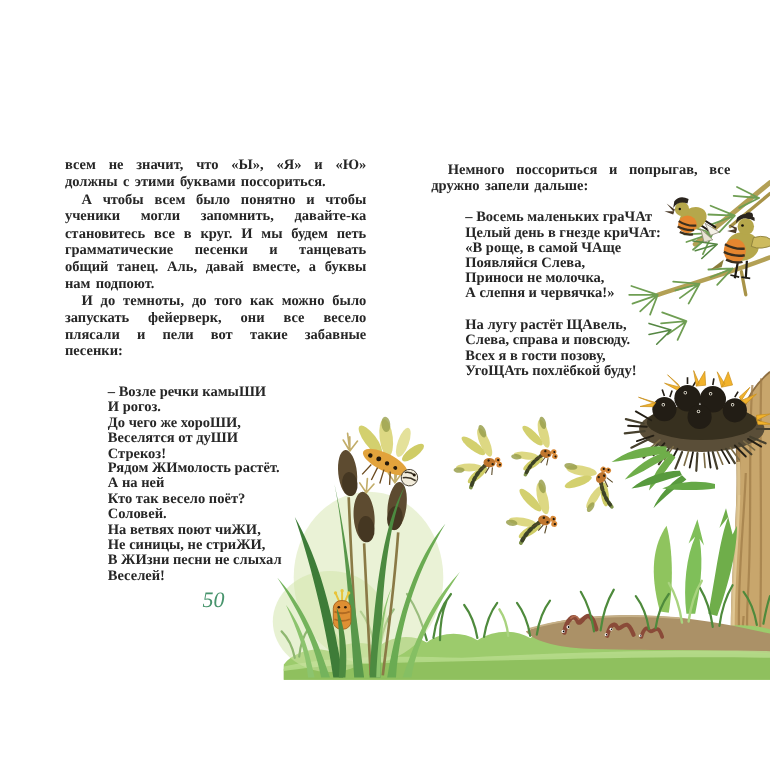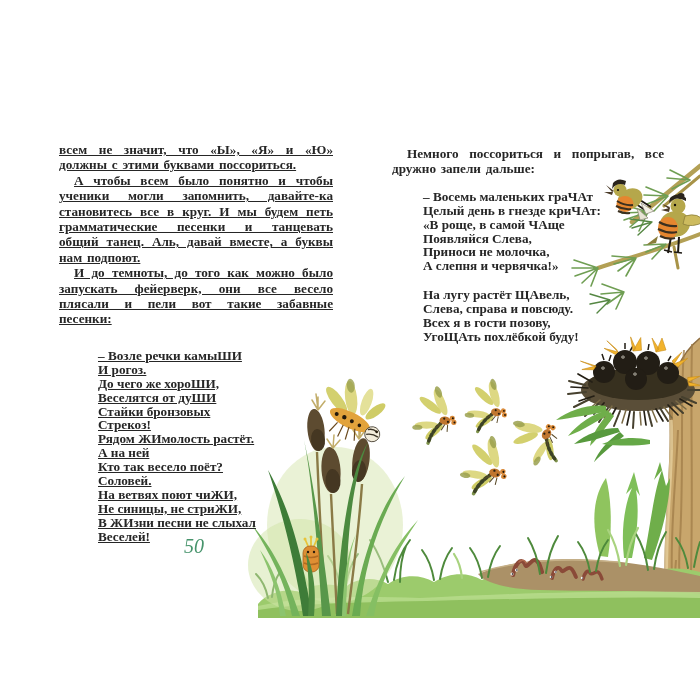--- a/index.html
+++ b/index.html
@@ -1,20 +1,20 @@
 <!DOCTYPE html>
 <html lang="ru" style="--text: #262626; --page-number: #47946c; --meadow: #9ccb6c; --meadow-hi: #b7dc8c; --dirt: #ab9167; --grass-dark: #4e8a3c; --trunk: #c8a66c; --chick: #221d15; --beak: #f2b32c; --bird-olive: #b5a74b; --bird-orange: #e5862f; --wing: #ddd883; --cattail: #5d4b30; --worm: #8a4a38; --needle: #6f9e53; --frond: #6fae4a; --nest: #5a4e38;"><head>
 <meta charset="utf-8">
 <style>
   * { margin:0; padding:0; box-sizing:border-box; }
   html,body { width:700px; height:700px; background:#ffffff; overflow:hidden; }
   body { position:relative; font-family:"Liberation Serif", serif; color:var(--text,#262626); }
   .art { position:absolute; left:0; top:0; width:700px; height:700px; pointer-events:none; }
   .col { position:absolute; font-size:13.2px; font-weight:bold; z-index:2; }
-  .col-left  { left:59px;  top:142px; width:274px;text-decoration:underline; }
+  .col-left  { left:59px;  top:142px; width:274px; }
   .col-right { left:392px; top:146px; width:272px; }
   .prose p { text-align:justify; line-height:15.4px; text-indent:15px; word-spacing:1.5px; hyphens:manual; }
   .col-left .prose p:first-child { text-indent:0; }
   .poem { line-height:13.9px; }
   .col-left .poem  { margin-left:39px; margin-top:22px; }
   .col-right .poem { margin-left:31px; margin-top:13px; }
   .col-right .poem + .poem { margin-top:15px; }
   .poem div { white-space:nowrap; }
   .pageno { position:absolute; left:148px; top:535px; width:56px; text-align:right;
             font-style:italic; font-size:20px; font-weight:normal;
@@ -278,21 +278,20 @@
   <div class="prose">
       <p>всем не значит, что «Ы», «Я» и «Ю» должны с этими буквами поссориться.</p>
       <p>А чтобы всем было понятно и чтобы ученики могли запомнить, давайте-ка становитесь все в круг. И мы будем петь грамматические песенки и танце­вать общий танец. Аль, давай вместе, а буквы нам подпоют.</p>
       <p>И до темноты, до того как можно было запускать фейерверк, они все ве­село плясали и пели вот такие забав­ные песенки:</p>
     </div>
   <div class="poem">
       <div>– Возле речки камыШИ</div>
       <div>И рогоз.</div>
       <div>До чего же хороШИ,</div>
       <div>Веселятся от дуШИ</div>
-      <div>Стайки бронзовых</div>
       <div>Стрекоз!</div>
       <div>Рядом ЖИмолость растёт.</div>
       <div>А на ней</div>
       <div>Кто так весело поёт?</div>
       <div>Соловей.</div>
       <div>На ветвях поют чиЖИ,</div>
       <div>Не синицы, не стриЖИ,</div>
       <div>В ЖИзни песни не слыхал</div>
       <div>Веселей!</div>
     </div>

